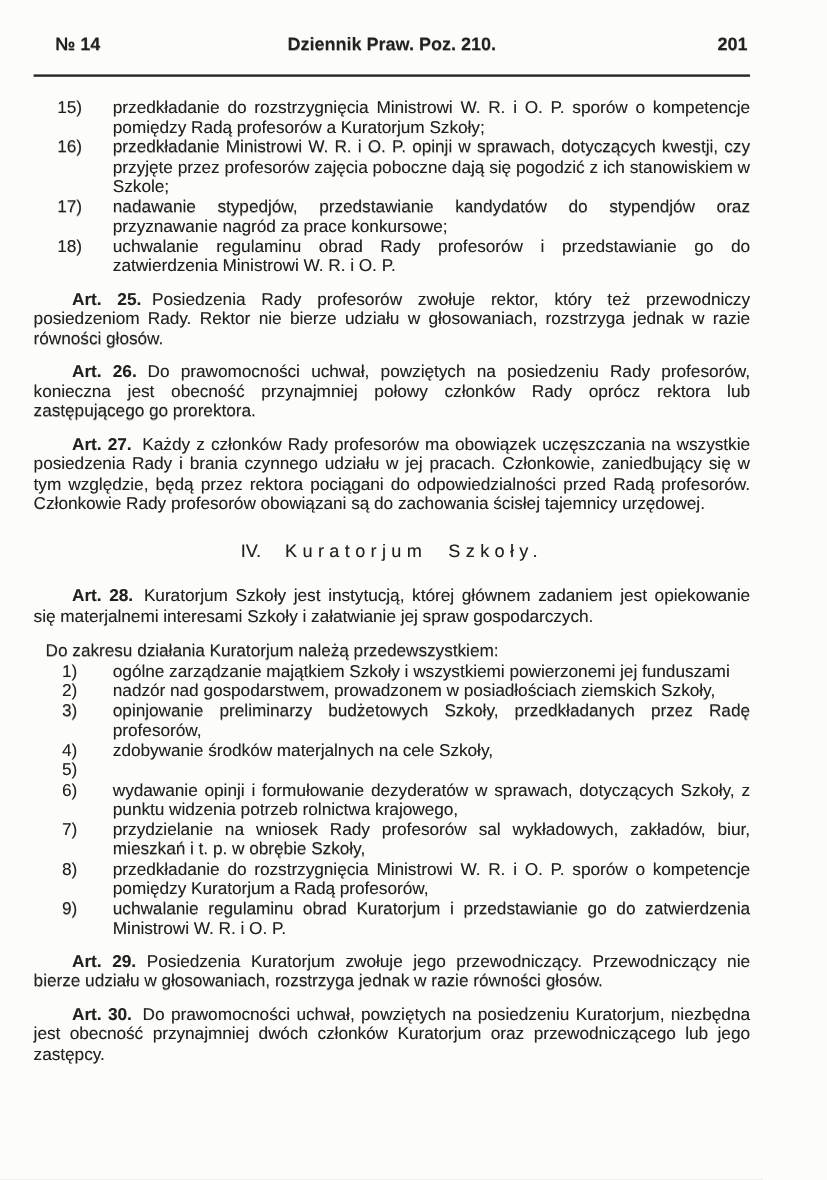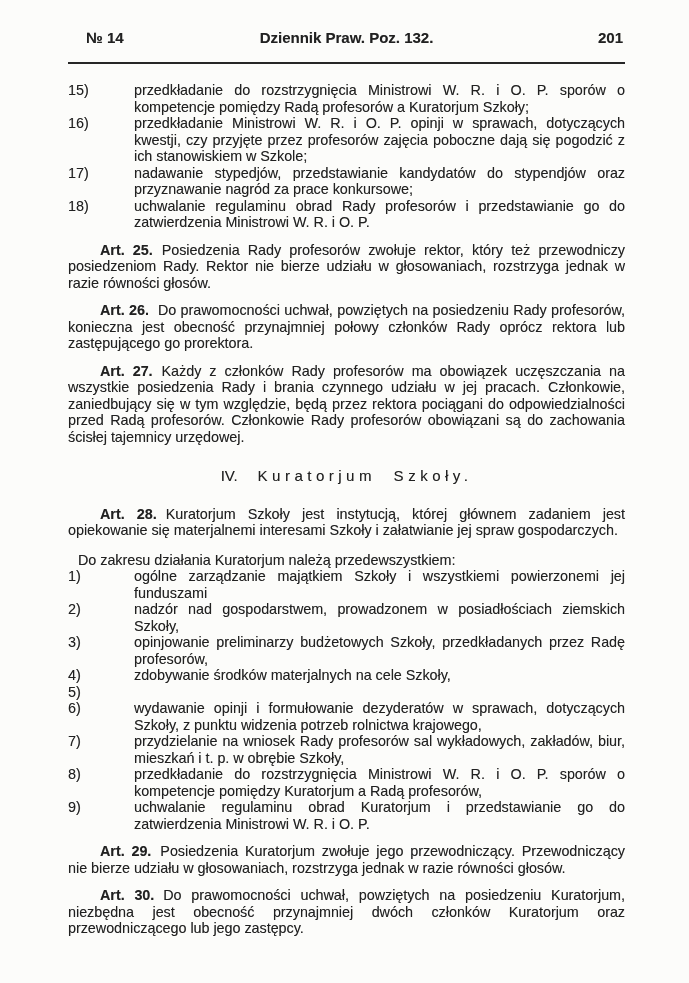--- a/index.html
+++ b/index.html
@@ -2,21 +2,21 @@
 <html lang="pl"><head>
 <meta charset="utf-8">
 <style>
   html, body { margin: 0; padding: 0; background: #e8e8e6; }
   .page {
     position: relative;
     width: 689px;
     height: 983px;
     box-sizing: border-box;
     margin: 0;
-    padding: 30px 64px 0 68px;
+    padding: 30px 64px 0 28px;
     background: #fcfcfa;
     color: #212121;
     font-family: "Liberation Sans", "DejaVu Sans", sans-serif;
     font-size: 14.3px;
     line-height: 16.5px;
     overflow: hidden;
     text-shadow: 0.2px 0.2px 0 rgba(20,20,20,0.35);
   }
   .running-header {
     position: relative;
@@ -32,21 +32,21 @@
     margin-bottom: 18px;
     border: none;
     border-top: 2.5px solid #262626;
   }
   .hang-list { margin: 0; }
   .li { display: flex; }
   .li .num {
     flex: none;
     width: 66px;
     padding-right: 6px;
-    text-align: left;
+    text-align: center;
     box-sizing: border-box;
   }
   .li .txt { flex: 1; text-align: justify; }
   .art {
     margin: 11px 0 0 0;
     text-align: justify;
     text-indent: 32px;
   }
   .art-label { font-weight: 700; margin-right: 9px; }
   .section-heading {
@@ -61,21 +61,21 @@
     text-indent: 10px;
   }
 </style>
 </head>
 <body>
 
 <div class="page">
 
   <header class="running-header">
     <span class="issue">№ 14</span>
-    <span class="title">Dziennik Praw. Poz. 132.</span>
+    <span class="title">Dziennik Praw. Poz. 210.</span>
     <span class="pageno">201</span>
   </header>
 
   <div class="rule"></div>
 
   <div class="hang-list">
     <div class="li">
       <span class="num">15)</span>
       <span class="txt">przedkładanie do rozstrzygnięcia Ministrowi W. R. i O. P. sporów o kompetencje pomiędzy Radą profesorów a Kuratorjum Szkoły;</span>
     </div>

